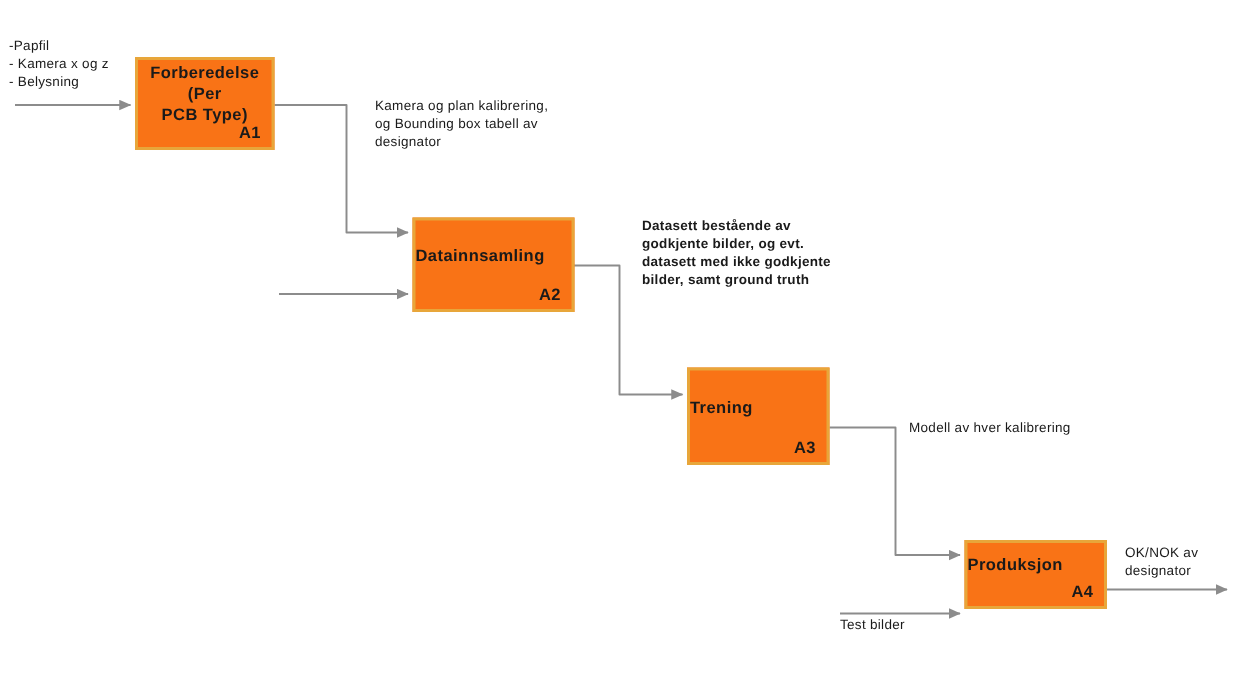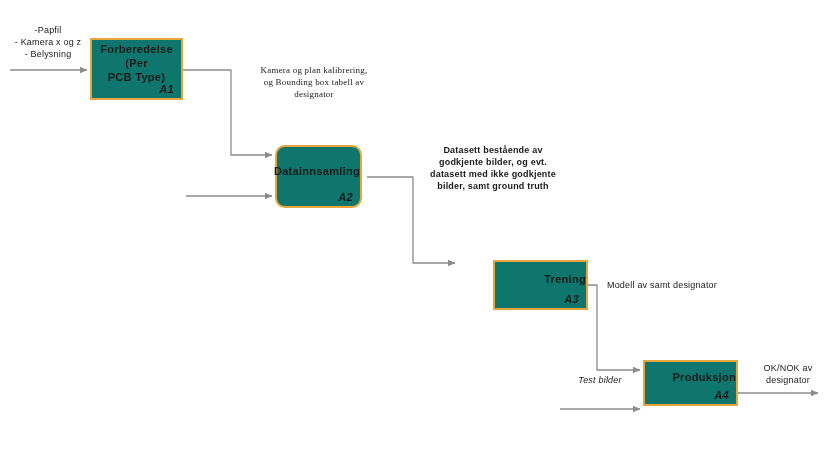--- a/index.html
+++ b/index.html
@@ -22,48 +22,46 @@
   }
   .conn {
     fill: none;
     stroke: #8c8c8c;
     stroke-width: 1.3;
     stroke-linejoin: round;
   }
   .process-box {
     position: absolute;
     border: 2px solid #e8a63a;
-    background: #0f766e;
+    background: #f97316;
     display: flex;
     align-items: center;
-    justify-content: flex-end;
+    justify-content: flex-start;
   }
   .box-title {
     font-size: 11px;
     font-weight: bold;
     letter-spacing: 0.3px;
     text-align: center;
     line-height: 1.25;
     white-space: pre-line;
     padding-bottom: 10px;
   }
   .box-code {
     position: absolute;
     right: 7px;
     bottom: 3px;
     font-size: 11px;
     font-weight: bold;
     letter-spacing: 0.3px;
-    font-style: italic;
   }
   .flow-label {
     position: absolute;
     font-size: 9px;
     line-height: 12px;
-    text-align: center;
     white-space: pre-line;
     letter-spacing: 0.2px;
   }
 </style>
 </head>
 <body>
 
 <div class="canvas">
 
   <svg class="connector-layer" width="826" height="454" viewBox="0 0 826 454" xmlns="http://www.w3.org/2000/svg">
@@ -80,49 +78,49 @@
     <path class="conn" d="M560,409 H640" marker-end="url(#arrow)"></path>
     <path class="conn" d="M738,393 H818" marker-end="url(#arrow)"></path>
   </svg>
 
   <div class="process-box" style="left:90px;  top:38px;  width:93px; height:62px;">
     <div class="box-title">Forberedelse (Per
 PCB Type)</div>
     <div class="box-code">A1</div>
   </div>
 
-  <div class="process-box" style="left:275px; top:145px; width:87px; height:63px;border-radius:10px;">
+  <div class="process-box" style="left:275px; top:145px; width:108px; height:63px;">
     <div class="box-title">Datainnsamling</div>
     <div class="box-code">A2</div>
   </div>
 
-  <div class="process-box" style="left:458px; top:260px; width:95px; height:50px;margin-left:35px;">
+  <div class="process-box" style="left:458px; top:245px; width:95px; height:65px;">
     <div class="box-title">Trening</div>
     <div class="box-code">A3</div>
   </div>
 
   <div class="process-box" style="left:643px; top:360px; width:95px; height:46px;">
     <div class="box-title">Produksjon</div>
     <div class="box-code">A4</div>
   </div>
 
   <div class="flow-label" style="left:6px;   top:24px;  width:84px;">-Papfil
 - Kamera x og z
 - Belysning</div>
 
-  <div class="flow-label" style="left:250px; top:64px;  width:128px;font-family:Liberation Serif, serif;">Kamera og plan  kalibrering,
+  <div class="flow-label" style="left:250px; top:64px;  width:128px;">Kamera og plan  kalibrering,
 og Bounding box tabell av
 designator</div>
 
 
   <div class="flow-label" style="left:428px; top:144px; width:130px;font-weight:bold;">Datasett bestående av
 godkjente bilder, og evt.
 datasett med ikke godkjente
 bilder, samt ground truth</div>
 
-  <div class="flow-label" style="left:606px; top:279px; width:112px;">Modell av samt designator</div>
+  <div class="flow-label" style="left:606px; top:279px; width:112px;">Modell av hver kalibrering</div>
 
-  <div class="flow-label" style="left:560px; top:374px; width:80px;font-style:italic;">Test bilder</div>
+  <div class="flow-label" style="left:560px; top:410px; width:80px;">Test bilder</div>
 
   <div class="flow-label" style="left:750px; top:362px; width:76px;">OK/NOK av
 designator</div>
 
 </div>
 
 </body></html>

